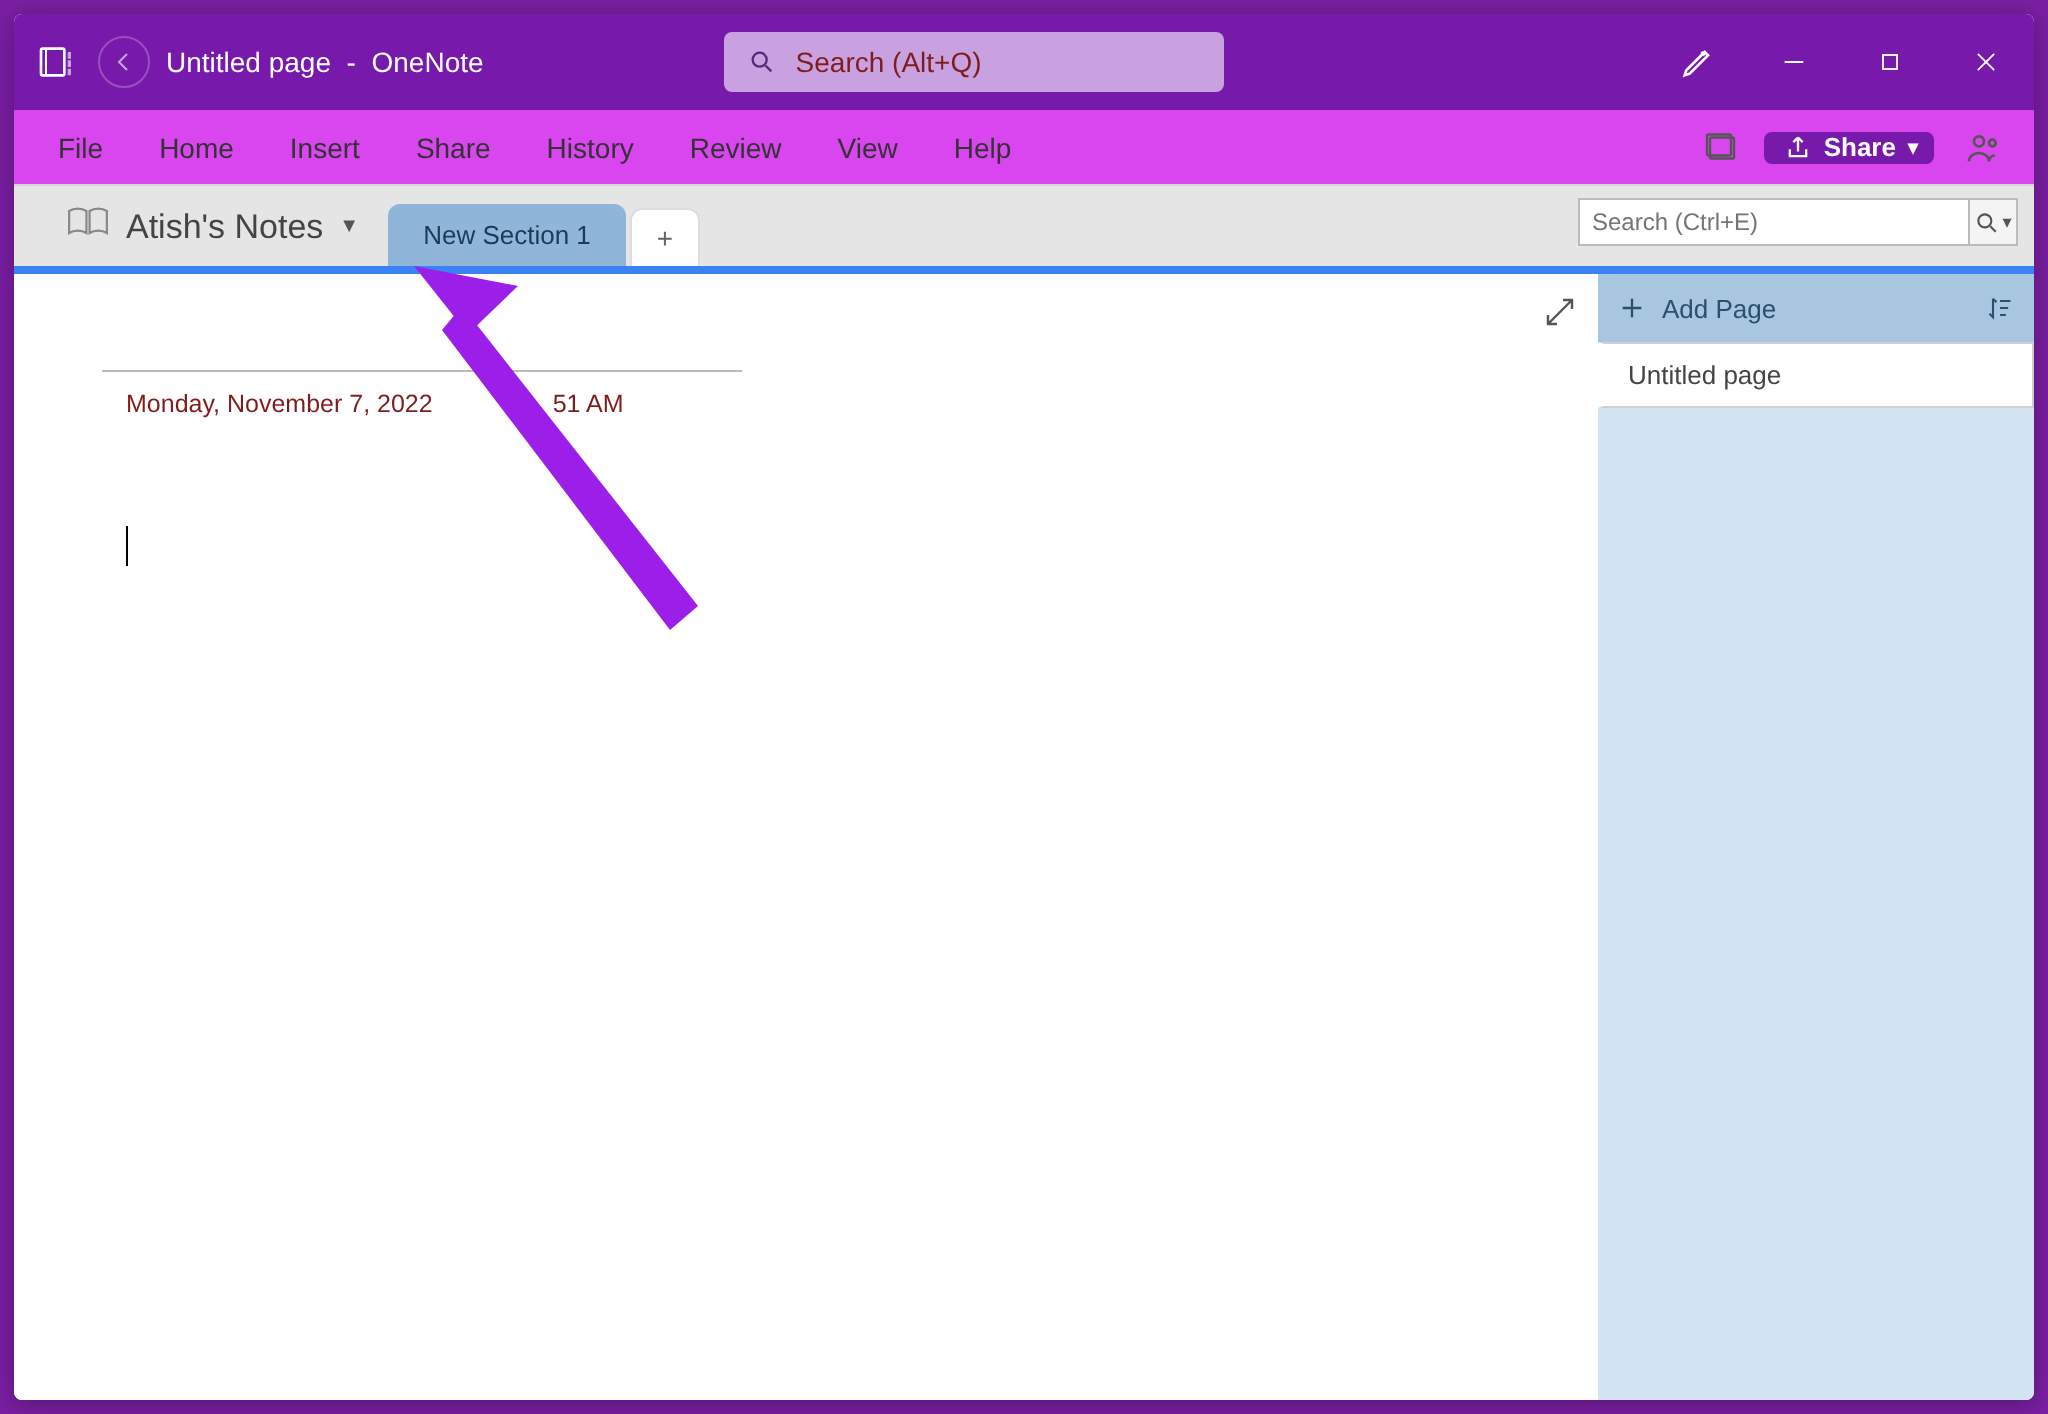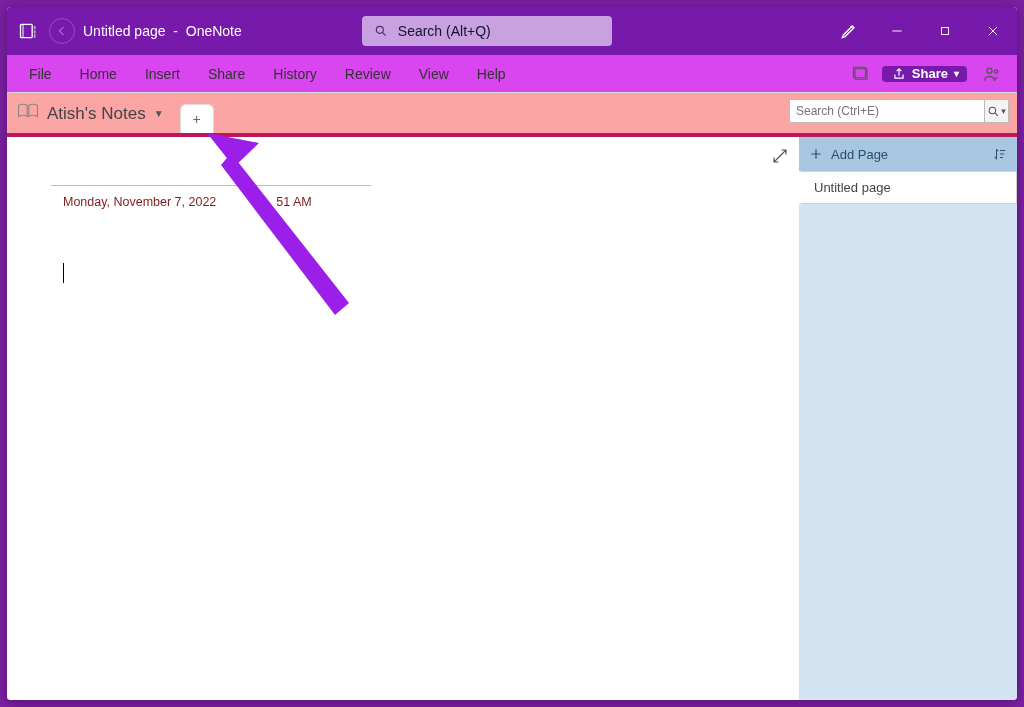--- a/index.html
+++ b/index.html
@@ -3,35 +3,35 @@
 <meta charset="utf-8">
 <style>
   * { box-sizing: border-box; margin: 0; padding: 0; font-family: "Segoe UI", Arial, sans-serif; }
   body { width: 1024px; height: 707px; background: #7a1fa2; padding: 7px; }
   .window { width: 100%; height: 100%; background: #fff; display: flex; flex-direction: column; border-radius: 4px; overflow: hidden; box-shadow: 0 2px 12px rgba(0,0,0,.3); position: relative;}
   .titlebar { height: 48px; background: #7719aa; display: flex; align-items: center; color: #fff; font-size: 14px; }
   .title-app-icon { width: 42px; display:flex; justify-content:center; align-items:center; }
   .title-app-icon svg { width:20px; height:20px; }
   .title-back { width: 26px; height:26px; display:flex; justify-content:center; align-items:center; border:1px solid rgba(255,255,255,.4); border-radius:50%; margin-right:8px; opacity:.6; }
   .title-text { white-space: nowrap; }
-  .title-search { flex: 0 0 250px; height: 30px; margin-left: 120px; background: #c9a0e0; border-radius: 4px; display:flex; align-items:center; padding:0 12px; color:#0f172a; font-size:14px; gap:10px;}
+  .title-search { flex: 0 0 250px; height: 30px; margin-left: 120px; background: #c9a0e0; border-radius: 4px; display:flex; align-items:center; padding:0 12px; color:#7f1d1d; font-size:14px; gap:10px;}
   .title-spacer { flex:1; }
   .title-user { display:flex; align-items:center; gap:8px; font-size:14px; padding:0 6px;}
   .avatar { width:24px; height:24px; border-radius:50%; background: radial-gradient(circle at 50% 35%, #f2c49b 40%, #8a5a3b 41%); border:1px solid #fff; }
   .title-btn { width:48px; height:48px; display:flex; align-items:center; justify-content:center; }
   .title-btn svg { width:14px; height:14px; stroke:#fff; }
   .pen-icon svg { width:20px; height:20px; stroke:#fff; fill:none; }
   .ribbon { height: 38px; background: #d946ef; border-bottom:1px solid #d6d6d6; display:flex; align-items:center; padding:0 8px; font-size:14px; color:#333; }
   .ribbon-tab { padding: 0 14px; height:100%; display:flex; align-items:center; cursor:default; }
   .ribbon-spacer { flex:1; }
   .ribbon-icon-btn { width:34px; height:28px; display:flex; align-items:center; justify-content:center; margin-right:4px;}
   .share-btn { background:#7719aa; color:#fff; height:16px; border-radius:4px; padding:0 8px 0 10px; display:flex; align-items:center; gap:6px; font-size:13px; font-weight:600; margin-right:8px;}
   .share-btn .chev { font-size:10px; }
   .teams-icon { width:34px; height:28px; display:flex; align-items:center; justify-content:center; }
-  .notebook-bar { height:44px; background:#fca5a5; border-bottom:4px solid #be185d; display:flex; align-items:flex-end; padding-left:10px; position:relative;}
+  .notebook-bar { height:44px; background:#e5e5e5; border-bottom:4px solid #3b82f6; display:flex; align-items:flex-end; padding-left:26px; position:relative;}
   .notebook-title { display:flex; align-items:center; gap:8px; font-size:17px; color:#444; padding-bottom:8px; margin-right:14px;}
   .notebook-title .caret { font-size:10px; color:#555; }
   .book-icon svg { width:22px; height:18px; stroke:#888; fill:none; }
   .section-tab { background:#8FB6D9; color:#1c3a5a; font-size:13px; padding:8px 18px 8px 18px; border-top-left-radius:6px; border-top-right-radius:6px; margin-bottom:0;}
   .add-section-tab { background:#fff; border:1px solid #ddd; border-bottom:none; border-top-left-radius:6px; border-top-right-radius:6px; padding:6px 12px; margin-left:2px; margin-bottom:0; color:#666; font-size:14px;}
   .notebook-search-wrap { position:absolute; right:8px; top:6px; display:flex; align-items:center;}
   .notebook-search { width:196px; height:24px; border:1px solid #bbb; font-size:12px; padding:0 6px; color:#777; background:#fff;}
   .notebook-search-btn { height:24px; width:24px; border:1px solid #bbb; border-left:none; display:flex; align-items:center; justify-content:center; background:#f4f4f4;}
   .content { flex:1; display:flex; min-height:0; }
   .canvas { flex:1; position:relative; background:#fff; }
@@ -141,20 +141,21 @@
   <div class="notebook-bar">
     <div class="notebook-title">
       <span class="book-icon">
         <svg viewBox="0 0 28 20">
             <path d="M2 3c3-2 8-2 11 0v14c-3-2-8-2-11 0V3zM26 3c-3-2-8-2-11 0v14c3-2 8-2 11 0V3z" stroke-width="1.4"></path>
           </svg>
       </span>
       <span>Atish's Notes</span>
       <span class="caret">▼</span>
     </div>
+    <div class="section-tab">New Section 1</div>
     <div class="add-section-tab">+</div>
 
     <div class="notebook-search-wrap">
       <input class="notebook-search" placeholder="Search (Ctrl+E)" style="">
       <div class="notebook-search-btn">
         <svg width="13" height="13" viewBox="0 0 24 24" fill="none" stroke="#555" stroke-width="2">
             <circle cx="10" cy="10" r="6"></circle>
             <path d="M20 20l-5-5"></path>
           </svg>
           <span style="font-size:9px;color:#555;margin-left:1px;">▾</span>

